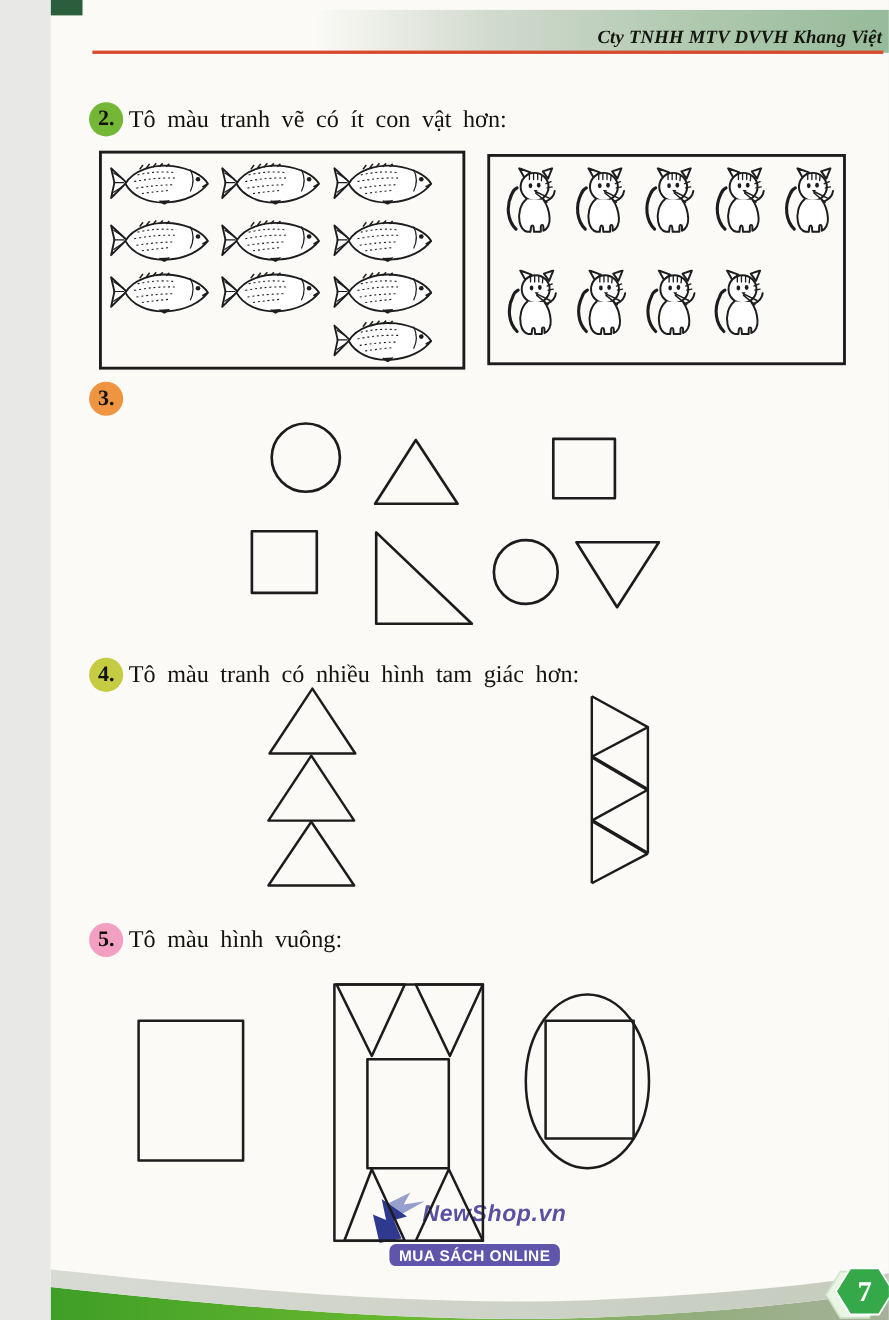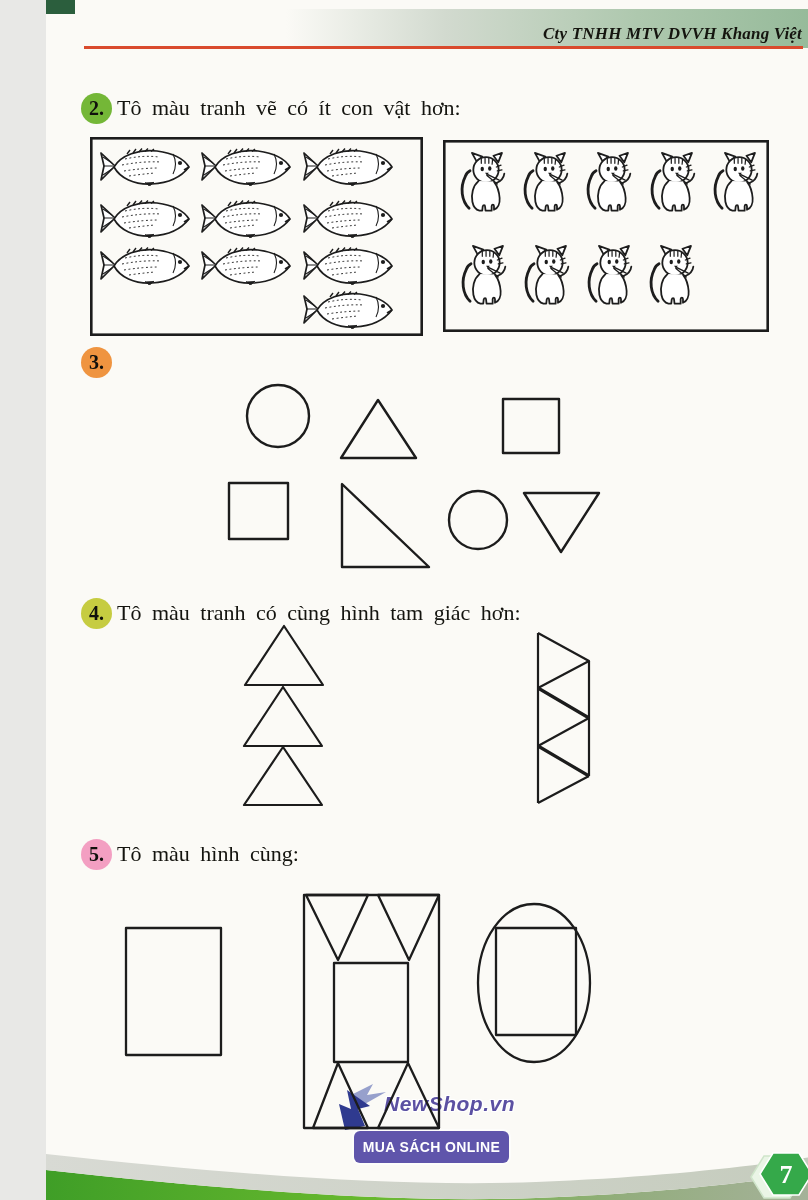--- a/index.html
+++ b/index.html
@@ -20,21 +20,21 @@
   .ex-text{font-size:22px;color:#14140f;white-space:nowrap;}
   .wide{word-spacing:5px;}
   .semi{word-spacing:1px;}
   svg{position:absolute;overflow:visible;}
   .lineart{stroke:#1c1c1c;fill:none;}
   
   .wm-logo-text{position:absolute;left:338px;top:1092px;font-family:"Liberation Sans","DejaVu Sans",sans-serif;
       font-weight:bold;font-style:italic;font-size:21px;color:#5b50a2;letter-spacing:.5px;z-index:1;
       text-shadow:1px 1px 0 #fff,-1px -1px 0 #fff,1px -1px 0 #fff,-1px 1px 0 #fff,0 0 3px #fff;}
   .wm-arrow{z-index:1;}
-  .wm-button{position:absolute;left:308px;top:1131px;width:155px;height:32px;background:#5f55ab;
+  .wm-button{position:absolute;left:308px;top:1131px;width:155px;height:20px;background:#5f55ab;
       border-radius:6px;display:flex;align-items:center;justify-content:center;z-index:1;
       box-shadow:0 0 0 2px rgba(255,255,255,.55);}
   .wm-button span{font-family:"Liberation Sans","DejaVu Sans",sans-serif;font-weight:bold;font-size:14px;
       color:#fff;letter-spacing:.4px;}
   .z2{z-index:2;}
   .z3{z-index:3;}
 </style>
 </head>
 <body>
 
@@ -129,21 +129,21 @@
       <polygon points="146,99 146,182 233,182"></polygon>
       <circle cx="282" cy="135" r="29"></circle>
       <polygon points="328,108 403,108 365,167"></polygon>
     </g>
   </svg>
 
   <div class="ex-row" style="top:597px">
     <span class="ex-badge" style="background: rgb(198, 204, 65);">
       <span class="ex-num">4.</span>
       </span>
-    <span class="ex-text wide">Tô màu tranh có cùng hình tam giác hơn:</span>
+    <span class="ex-text wide">Tô màu tranh có nhiều hình tam giác hơn:</span>
   </div>
 
   <svg style="left:180px;top:618px" width="380" height="195" xmlns="http://www.w3.org/2000/svg">
     <g class="lineart" stroke-width="2.2" stroke-linejoin="round">
       <g>
         <polygon points="58,8 19,67 97,67"></polygon>
         <polygon points="57,69 18,128 96,128"></polygon>
         <polygon points="57,129 18,187 96,187"></polygon>
       </g>
       <g>
@@ -151,21 +151,21 @@
         <path d="M312,15 L363,43 L312,70 M363,100 L312,128 M363,158 L312,185"></path>
         <path d="M312,70 L363,100 M312,128 L363,158" stroke-width="3.2"></path>
       </g>
     </g>
   </svg>
 
   <div class="ex-row" style="top:838px">
     <span class="ex-badge" style="background: rgb(243, 159, 194);">
       <span class="ex-num">5.</span>
       </span>
-    <span class="ex-text wide">Tô màu hình cùng:</span>
+    <span class="ex-text wide">Tô màu hình vuông:</span>
   </div>
 
   <svg class="wm-arrow" style="left:293px;top:1082px" width="52" height="50" xmlns="http://www.w3.org/2000/svg">
     <polygon points="10,14 34,2 28,13 47,10 24,23" fill="#97a0cc"></polygon>
     <polygon points="6,48 0,22 12,27 8,8 31,24 19,27 26,44" fill="#2f3a8f"></polygon>
   </svg>
   <div class="wm-logo-text" style="color: rgb(91, 80, 162);">NewShop.vn</div>
   <div class="wm-button" style="background: rgb(95, 85, 171);">
     <span>MUA SÁCH ONLINE</span>
   </div>

